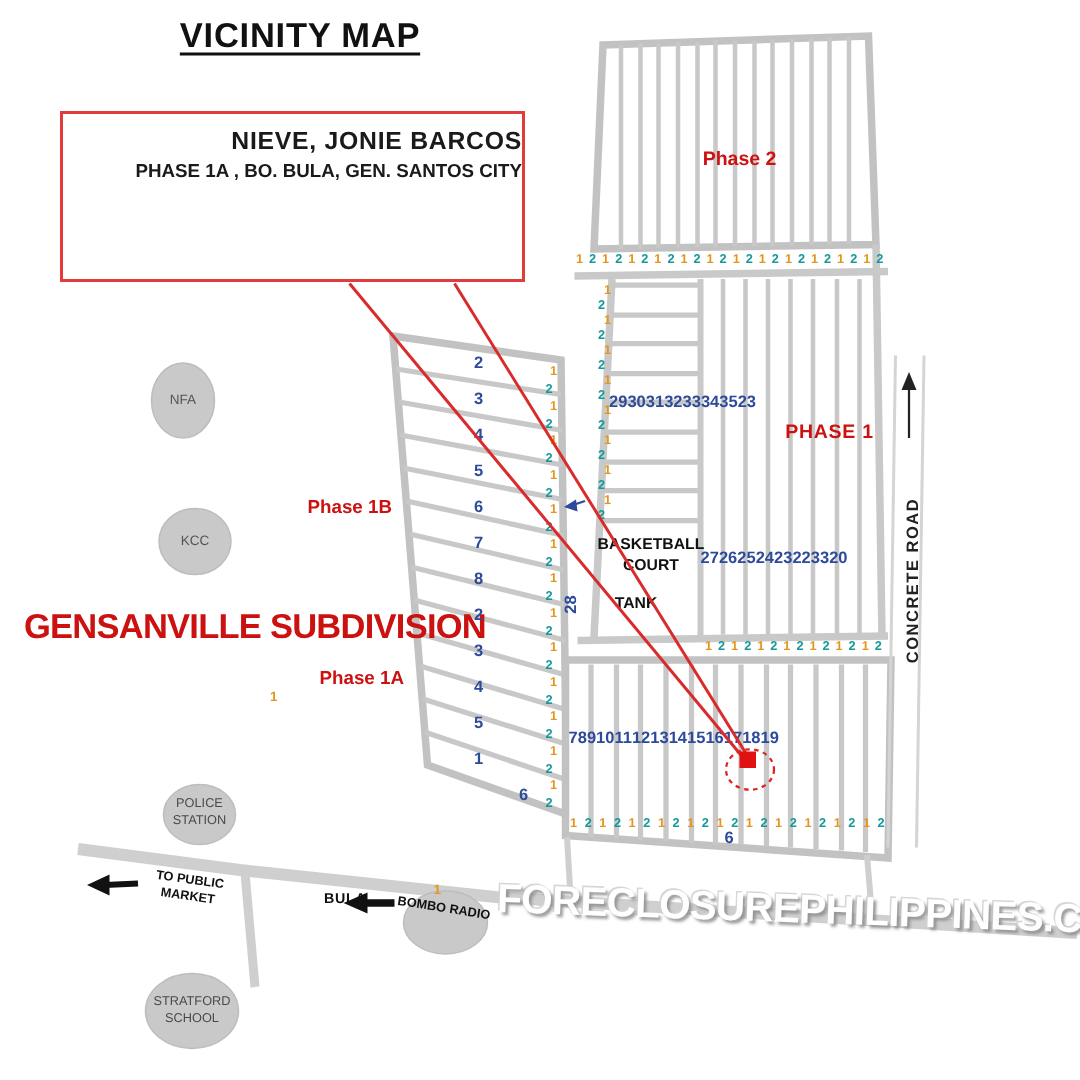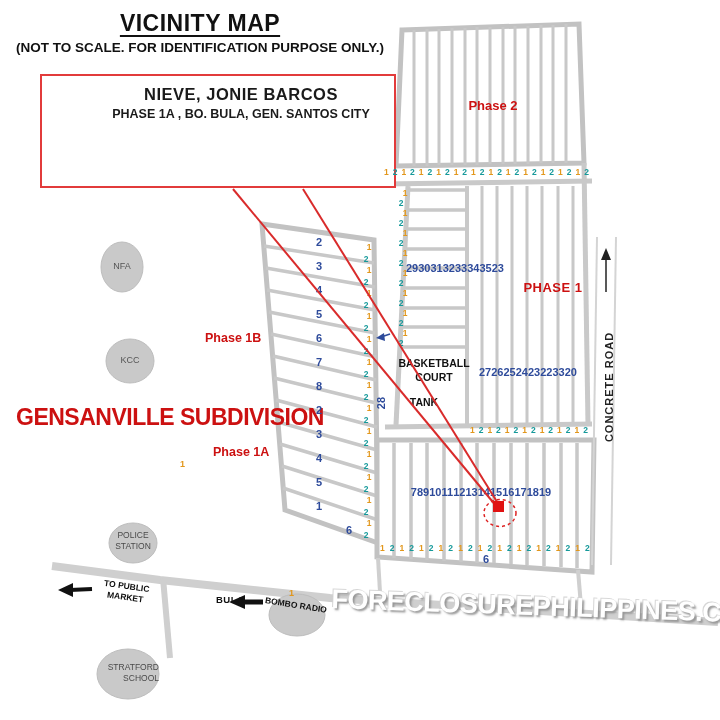--- a/index.html
+++ b/index.html
@@ -9,41 +9,41 @@
   #base-svg{z-index:1;}
   #overlay-svg{z-index:30;pointer-events:none;}
   .lbl{position:absolute;z-index:10;white-space:nowrap;}
   .center{text-align:center;}
   
   .title{left:95px;top:10px;width:210px;font-size:23px;font-weight:bold;color:#111;
          text-decoration:underline;text-underline-offset:4px;letter-spacing:0.5px;}
   .subtitle{left:10px;top:40px;width:380px;font-size:13.5px;font-weight:bold;color:#111;}
   
   .callout{position:absolute;left:40px;top:74px;width:306px;height:110px;z-index:5;
-           background:#fff;border:2px solid #e23b3b;text-align:center;padding-left:46px;}
+           background:#fff;border:2px solid #e23b3b;text-align:right;}
   .callout .name{margin-top:9px;font-size:16.5px;font-weight:bold;color:#1a1a1a;letter-spacing:0.5px;}
   .callout .prop{font-size:11px;color:#9a9a9a;letter-spacing:2px;margin-top:2px;}
   .callout .addr{font-size:12.5px;font-weight:bold;color:#1a1a1a;margin-top:3px;}
   
   .red{color:#cc1111;font-weight:bold;}
   .subdiv{left:16px;top:404px;width:260px;font-size:23px;letter-spacing:-0.5px;}
   .ph2{left:462px;top:98px;width:62px;font-size:13px;}
   .ph1{left:482px;top:280px;width:66px;font-size:13px;letter-spacing:0.5px;padding-left:38px;}
   .ph1b{left:205px;top:331px;width:58px;font-size:12.5px;}
   .ph1a{left:213px;top:445px;width:58px;font-size:12.5px;}
   
   .blue{color:#2e4b9b;font-weight:bold;}
   .list{display:flex;z-index:12;}
   .list span{display:block;}
   .lots span{color:#2e4b9b;font-weight:bold;font-size:11px;}
   .markers span{font-size:8.5px;font-weight:bold;}
   .markers span.m1{color:#e2971c;}
   .markers span.m2{color:#15999a;}
   .row{flex-direction:row;justify-content:space-between;align-items:center;}
-  .rowa{flex-direction:row;justify-content:center;align-items:center;}
+  .rowa{flex-direction:row;justify-content:flex-start;align-items:center;}
   .col{flex-direction:column;justify-content:space-between;align-items:center;}
   .cola{justify-content:space-around;align-items:center;}
   .left-rows{left:297px;top:236px;width:44px;height:300px;}
   .left-rows span:last-child{transform:translateX(30px);}
   .left-col{left:360px;top:242px;width:12px;height:298px;}
   .left-col span.m1{transform:translateX(3px);}
   .mid-col{left:395px;top:188px;width:12px;height:160px;}
   .mid-col span.m1{transform:translateX(4px);}
   .mid-lots{left:406px;top:188px;width:42px;height:159px;}
   .right-lots{left:467px;top:365px;width:122px;height:14px;}
@@ -57,21 +57,21 @@
   .stray1a{left:180px;top:459px;font-size:9px;font-weight:bold;color:#e2971c;}
   .stray1b{left:289px;top:588px;font-size:9px;font-weight:bold;color:#e2971c;}
   
   .bb{left:398px;top:356px;width:72px;font-size:10.5px;font-weight:bold;color:#111;line-height:1.35;}
   .tank{left:398px;top:396px;width:52px;font-size:10.5px;font-weight:bold;color:#111;}
   .concrete{left:553px;top:381px;width:112px;text-align:center;transform:rotate(-90deg);
             font-size:11px;font-weight:600;color:#222;letter-spacing:1px;}
   .nfa{left:102px;top:261px;width:40px;font-size:9px;color:#555;}
   .kcc{left:110px;top:355px;width:40px;font-size:9px;color:#555;}
   .police{left:109px;top:530px;width:48px;font-size:8.5px;color:#4a4a4a;line-height:1.25;}
-  .stratford{left:97px;top:662px;width:62px;font-size:8.5px;color:#4a4a4a;line-height:1.3;text-align:right;}
+  .stratford{left:97px;top:662px;width:62px;font-size:8.5px;color:#4a4a4a;line-height:1.3;}
   .market{left:98px;top:581px;width:56px;font-size:8.5px;font-weight:bold;color:#111;
           line-height:1.25;transform:rotate(8deg);}
   .bula{left:188px;top:594px;font-size:9.5px;font-weight:bold;color:#111;letter-spacing:0.5px;padding-left:28px;}
   .bombo{left:264px;top:600px;width:64px;font-size:8.5px;font-weight:bold;color:#111;
          transform:rotate(9deg);}
   .watermark{left:332px;top:584px;width:392px;z-index:25;font-size:27px;font-weight:bold;
              color:#ffffff;letter-spacing:-0.5px;transform:rotate(2deg);transform-origin:left top;
              text-shadow:2px 2px 2px rgba(140,140,140,0.85), -1px -1px 0 rgba(210,210,210,0.9);}
 </style>
 </head>
@@ -138,21 +138,20 @@
       <line x1="242" y1="602" x2="263" y2="602" stroke="#111" stroke-width="5"></line>
       <polygon points="229,602 245,595 245,609" fill="#111"></polygon>
     </g>
     <g>
       <line x1="381" y1="337" x2="390" y2="334" stroke="#2e4b9b" stroke-width="1.5"></line>
       <polygon points="376,338 384,333 385,341" fill="#2e4b9b"></polygon>
     </g>
   </svg>
 
   <div class="lbl title center">VICINITY MAP</div>
-  <div class="lbl subtitle center">(NOT TO SCALE. FOR IDENTIFICATION PURPOSE ONLY.)</div>
 
   <div class="callout">
     <div class="name">NIEVE, JONIE BARCOS</div>
     <div class="addr">PHASE 1A , BO. BULA,  GEN. SANTOS CITY</div>
   </div>
 
   <div class="lbl red subdiv">GENSANVILLE SUBDIVISION</div>
   <div class="lbl red ph2 center">Phase 2</div>
   <div class="lbl red ph1 center">PHASE 1</div>
   <div class="lbl red ph1b">Phase 1B</div>

